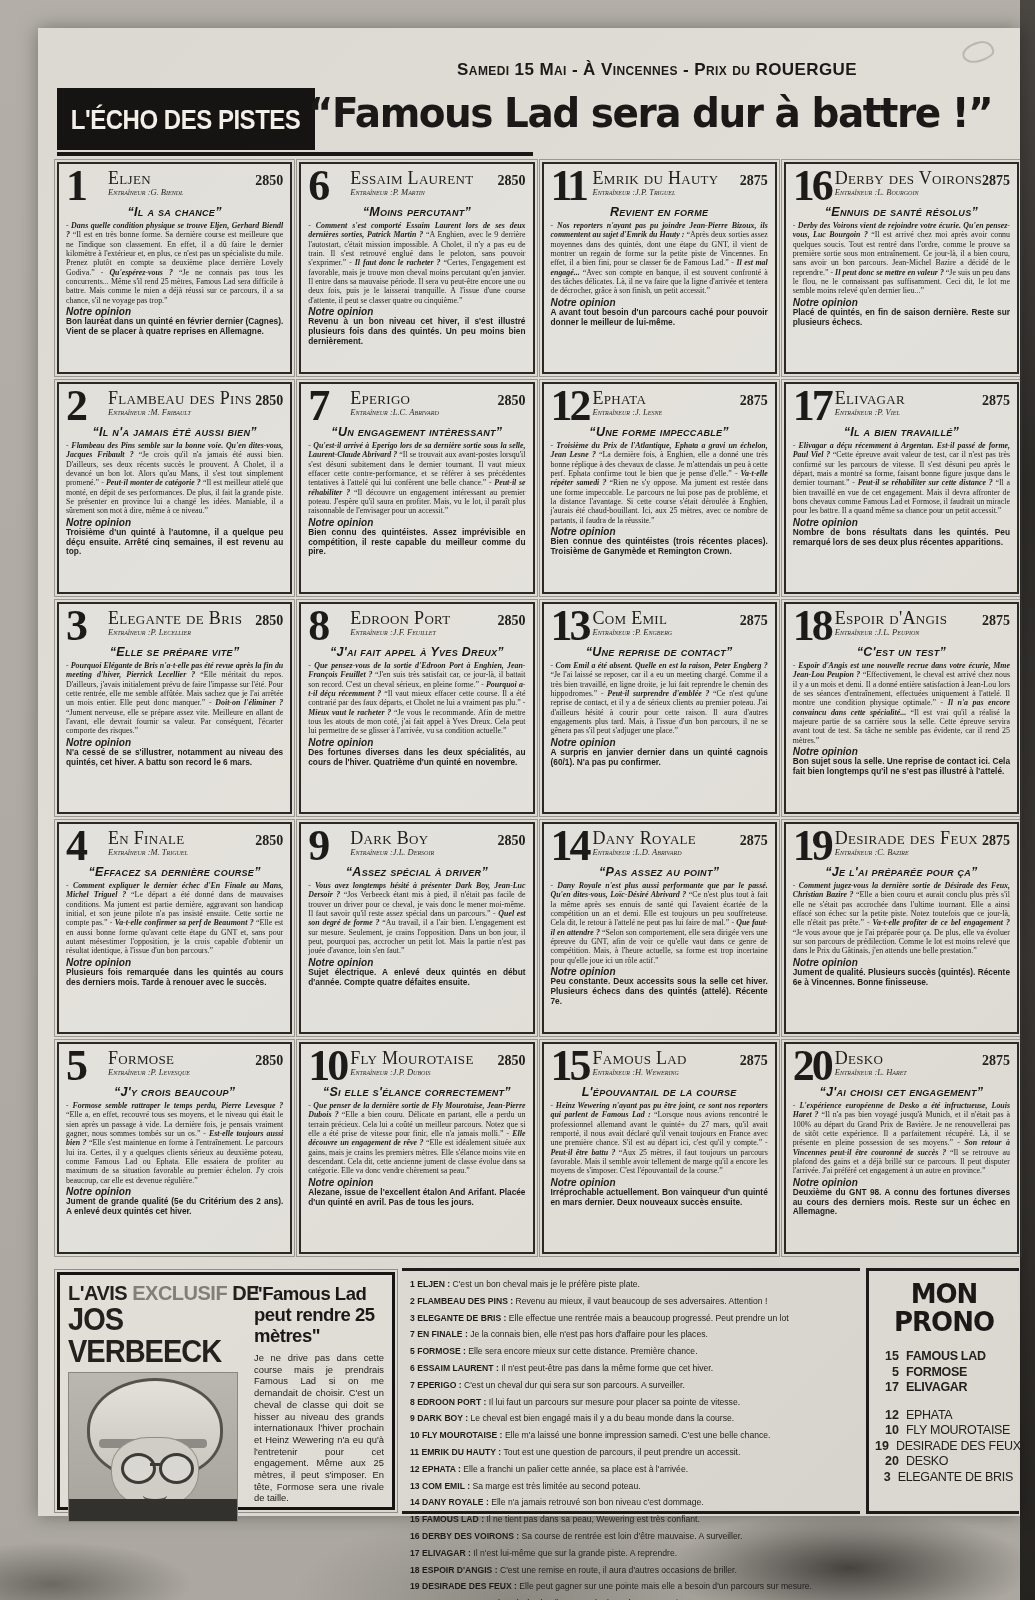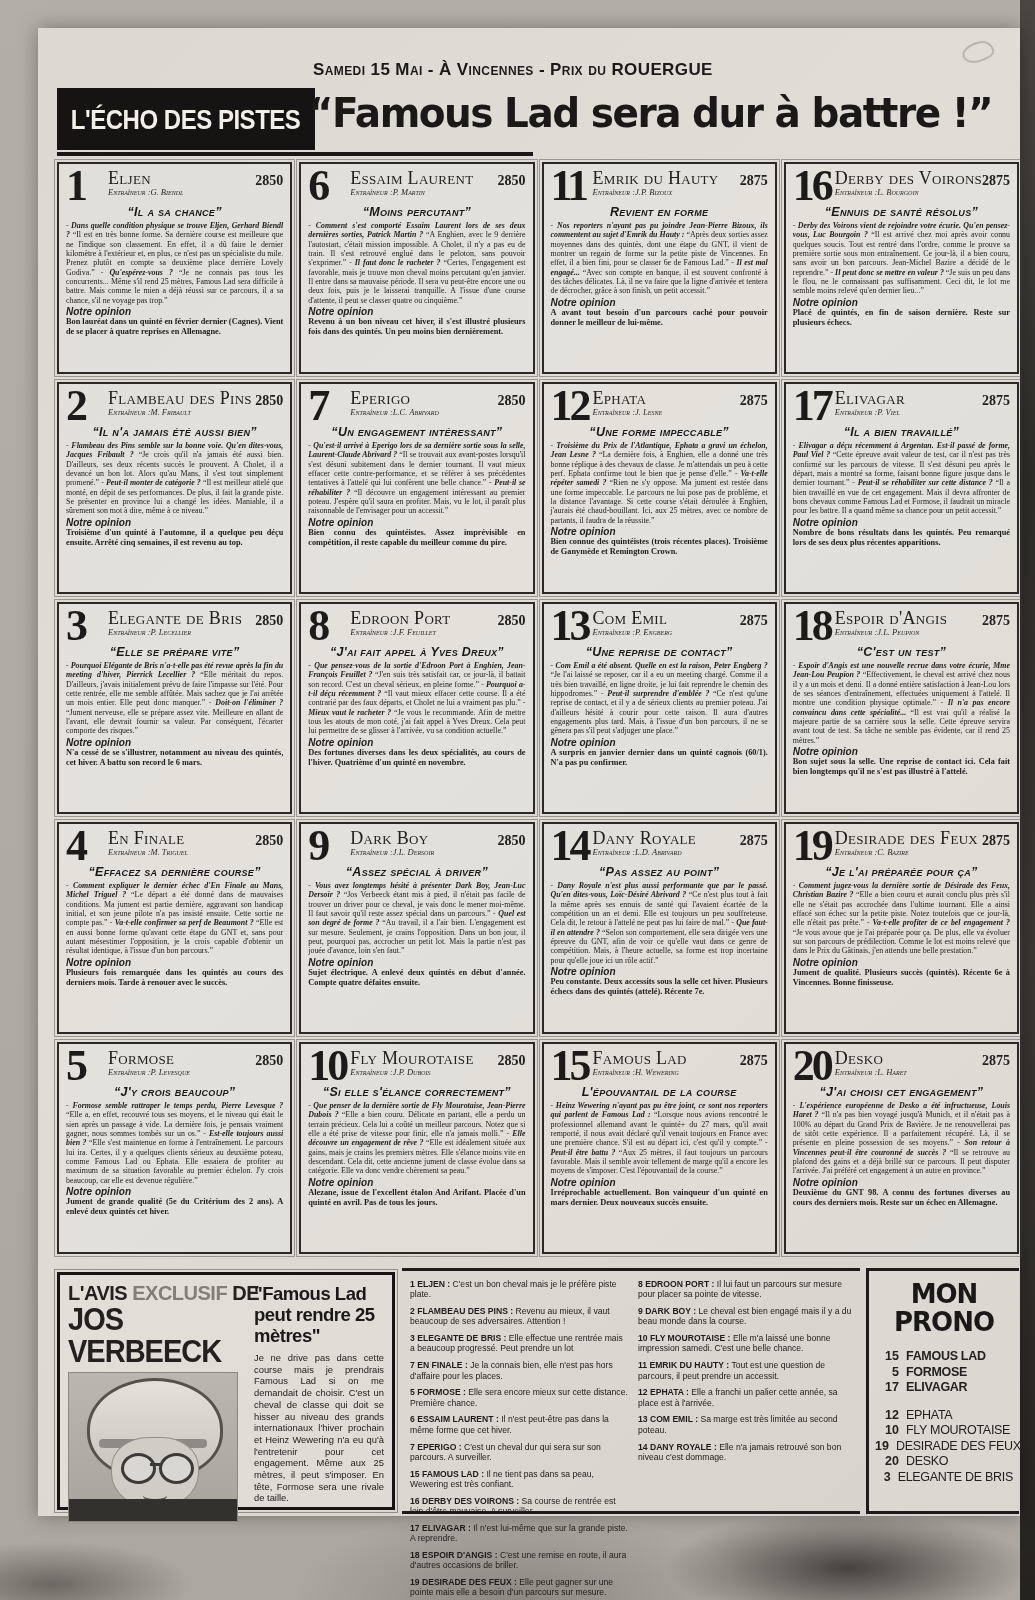--- a/index.html
+++ b/index.html
@@ -16,21 +16,21 @@
     background:linear-gradient(135deg,#dcd9d2 0%,#e0ddd6 40%,#d6d3cc 100%);
     box-shadow:0 0 18px rgba(0,0,0,.35);}
   .squiggle{position:absolute;right:26px;top:14px;width:28px;height:16px;border:2px solid #5a574f;
     border-radius:60% 40% 55% 45%/55% 60% 40% 50%;opacity:.28;transform:rotate(-14deg);}
   
   .logo{position:absolute;left:19px;top:60px;width:258px;height:62px;background:#161412;
     display:flex;align-items:center;justify-content:center;}
   .logo span{color:#f2efe9;font-family:"Liberation Sans","DejaVu Sans",sans-serif;
     font-weight:800;font-size:25px;letter-spacing:-.5px;transform:scaleX(.96) scaleY(1.12);white-space:nowrap;}
   .logo-rule{position:absolute;left:19px;top:124px;width:476px;height:4px;background:#1a1816;}
-  .kicker{position:absolute;left:275px;top:32px;width:660px;
+  .kicker{position:absolute;left:289px;top:32px;width:660px;text-align:center;
     font-family:"Liberation Sans","DejaVu Sans",sans-serif;font-weight:800;font-size:17px;
     font-variant:small-caps;letter-spacing:.4px;color:#1c1a18;}
   .main-headline{position:absolute;left:262px;top:62px;width:700px;text-align:center;
     font-family:"DejaVu Sans","Liberation Sans",sans-serif;font-weight:800;font-size:39px;
     letter-spacing:-1.5px;color:#1b1917;transform:scaleY(1.06);}
   
   #grid{position:absolute;left:19px;top:134px;width:962px;
     display:grid;grid-template-columns:repeat(4,1fr);grid-auto-rows:212px;gap:8px 7px;}
   .card{border:2px solid #2b2925;outline:1px solid rgba(70,67,62,.45);outline-offset:2px;
     padding:4px 7px 3px 7px;overflow:hidden;background:rgba(255,255,255,.14);}
@@ -40,21 +40,21 @@
   .hname{font-variant:small-caps;font-size:18px;line-height:18px;letter-spacing:.3px;white-space:nowrap;}
   .trainer{font-variant:small-caps;font-style:italic;font-size:8.5px;line-height:10px;color:#2a2825;}
   .dist{margin-left:auto;font-weight:700;font-size:14px;padding-top:5px;}
   .headline{text-align:center;font-family:"Liberation Sans","DejaVu Sans",sans-serif;
     font-weight:800;font-style:italic;font-variant:small-caps;font-size:12.5px;line-height:13px;
     letter-spacing:.3px;margin:2px 0 2px 0;color:#191816;}
   .body{margin:0;font-size:7.9px;line-height:9.35px;text-align:justify;color:#23211e;}
   .body .q{font-weight:700;font-style:italic;}
   .op-label{text-align:left;font-family:"Liberation Sans","DejaVu Sans",sans-serif;
     font-weight:800;font-style:italic;font-size:10px;line-height:11px;margin-top:1px;}
-  .op{margin:0;font-family:Liberation Serif, serif;font-weight:700;
+  .op{margin:0;font-family:Liberation Sans, sans-serif;font-weight:700;
     font-size:8.3px;line-height:9.8px;text-align:justify;color:#1e1c1a;}
   
   .avis{position:absolute;left:19px;top:1244px;width:338px;height:238px;border:3px solid #161412;
     outline:1px solid rgba(70,67,62,.5);outline-offset:2px;display:flex;padding:8px;box-sizing:border-box;gap:8px;
     background:rgba(255,255,255,.12);}
   .avis-left{width:178px;}
   .avis-title{font-family:"Liberation Sans","DejaVu Sans",sans-serif;font-weight:800;font-size:20px;
     letter-spacing:-.5px;line-height:21px;white-space:nowrap;}
   .avis-title .ex{color:#827f78;}
   .avis-name{font-family:"Liberation Sans","DejaVu Sans",sans-serif;font-weight:900;font-size:29px;
@@ -73,21 +73,21 @@
   .smile{position:absolute;left:74px;top:116px;width:24px;height:10px;border-bottom:3px solid #5a5753;border-radius:50%;}
   .shoulders{position:absolute;bottom:0;left:0;right:0;height:22px;background:#33312e;}
   .avis-right{flex:1;}
   .avis-quote{font-family:"Liberation Sans","DejaVu Sans",sans-serif;font-weight:800;font-size:18.5px;
     line-height:21px;letter-spacing:-.5px;margin-bottom:6px;color:#1b1917;}
   .avis-text{margin:0;font-family:"Liberation Sans","DejaVu Sans",sans-serif;font-size:9.4px;
     line-height:11.7px;text-align:justify;color:#1d1b19;}
   
   .notes{position:absolute;left:364px;top:1240px;width:458px;height:246px;box-sizing:border-box;
     border-top:3px solid #1e1c1a;border-bottom:3px solid #1e1c1a;padding:8px 4px 4px 8px;
-    display:grid;grid-template-columns:repeat(2,1fr);gap:0 10px;}
+    display:grid;grid-template-columns:repeat(1,1fr);gap:0 10px;}
   .note{margin:0 0 6.5px 0;font-family:"Liberation Sans","DejaVu Sans",sans-serif;font-size:8.6px;
     line-height:10.3px;color:#1d1b19;}
   .note b{font-weight:800;}
   .prono{position:absolute;left:828px;top:1240px;width:153px;height:246px;box-sizing:border-box;
     border:3px solid #1e1c1a;border-right:none;padding:10px 6px 6px 6px;background:rgba(255,255,255,.1);}
   .prono-title{text-align:center;font-family:"DejaVu Sans","Liberation Sans",sans-serif;font-weight:900;
     font-size:26px;line-height:27px;letter-spacing:-1px;color:#1b1917;margin-bottom:14px;transform:scaleY(1.05);}
   .plist{margin-bottom:12px;}
   .prow{display:flex;font-family:"Liberation Sans","DejaVu Sans",sans-serif;font-size:12.5px;line-height:15.5px;}
   .pnum{width:24px;text-align:right;margin-right:7px;font-weight:800;}
@@ -136,21 +136,21 @@
           <div class="headline">“Moins percutant”</div>
           <p class="body"><span class="q">- Comment s'est comporté Essaim Laurent lors de ses deux dernières sorties, Patrick Martin ? </span><span class="a">“A Enghien, avec le 9 derrière l'autostart, c'était mission impossible. A Cholet, il n'y a pas eu de train. Il s'est retrouvé englué dans le peloton, sans pouvoir s'exprimer.” </span><span class="q">- Il faut donc le racheter ? </span><span class="a">“Certes, l'engagement est favorable, mais je trouve mon cheval moins percutant qu'en janvier. Il entre dans sa mauvaise période. Il sera vu peut-être encore une ou deux fois, puis je le laisserai tranquille. A l'issue d'une course d'attente, il peut se classer quatre ou cinquième.” </span></p>
           <div class="op-label">Notre opinion</div>
           <p class="op">Revenu à un bon niveau cet hiver, il s'est illustré plusieurs fois dans des quintés. Un peu moins bien dernièrement.</p>
         </article>
         <article class="card">
           <div class="card-head">
             <div class="num">11</div>
             <div class="mid">
               <div class="hname">Emrik du Hauty</div>
-              <div class="trainer">Entraîneur :J.P. Bizoux</div>
+              <div class="trainer">Entraîneur :J.P. Triguel</div>
             </div>
             <div class="dist">2875</div>
           </div>
           <div class="headline">Revient en forme</div>
           <p class="body"><span class="q">- Nos reporters n'ayant pas pu joindre Jean-Pierre Bizoux, ils commentent au sujet d'Emrik du Hauty : </span><span class="a">“Après deux sorties assez moyennes dans des quintés, dont une étape du GNT, il vient de montrer un regain de forme sur la petite piste de Vincennes. En effet, il a bien fini, pour se classer 6e de Famous Lad.” </span><span class="q">- Il est mal engagé... </span><span class="a">“Avec son compte en banque, il est souvent confronté à des tâches délicates. Là, il ne va faire que la ligne d'arrivée et tentera de décrocher, grâce à son finish, un petit accessit.” </span></p>
           <div class="op-label">Notre opinion</div>
           <p class="op">A avant tout besoin d'un parcours caché pour pouvoir donner le meilleur de lui-même.</p>
         </article>
         <article class="card">
           <div class="card-head">

